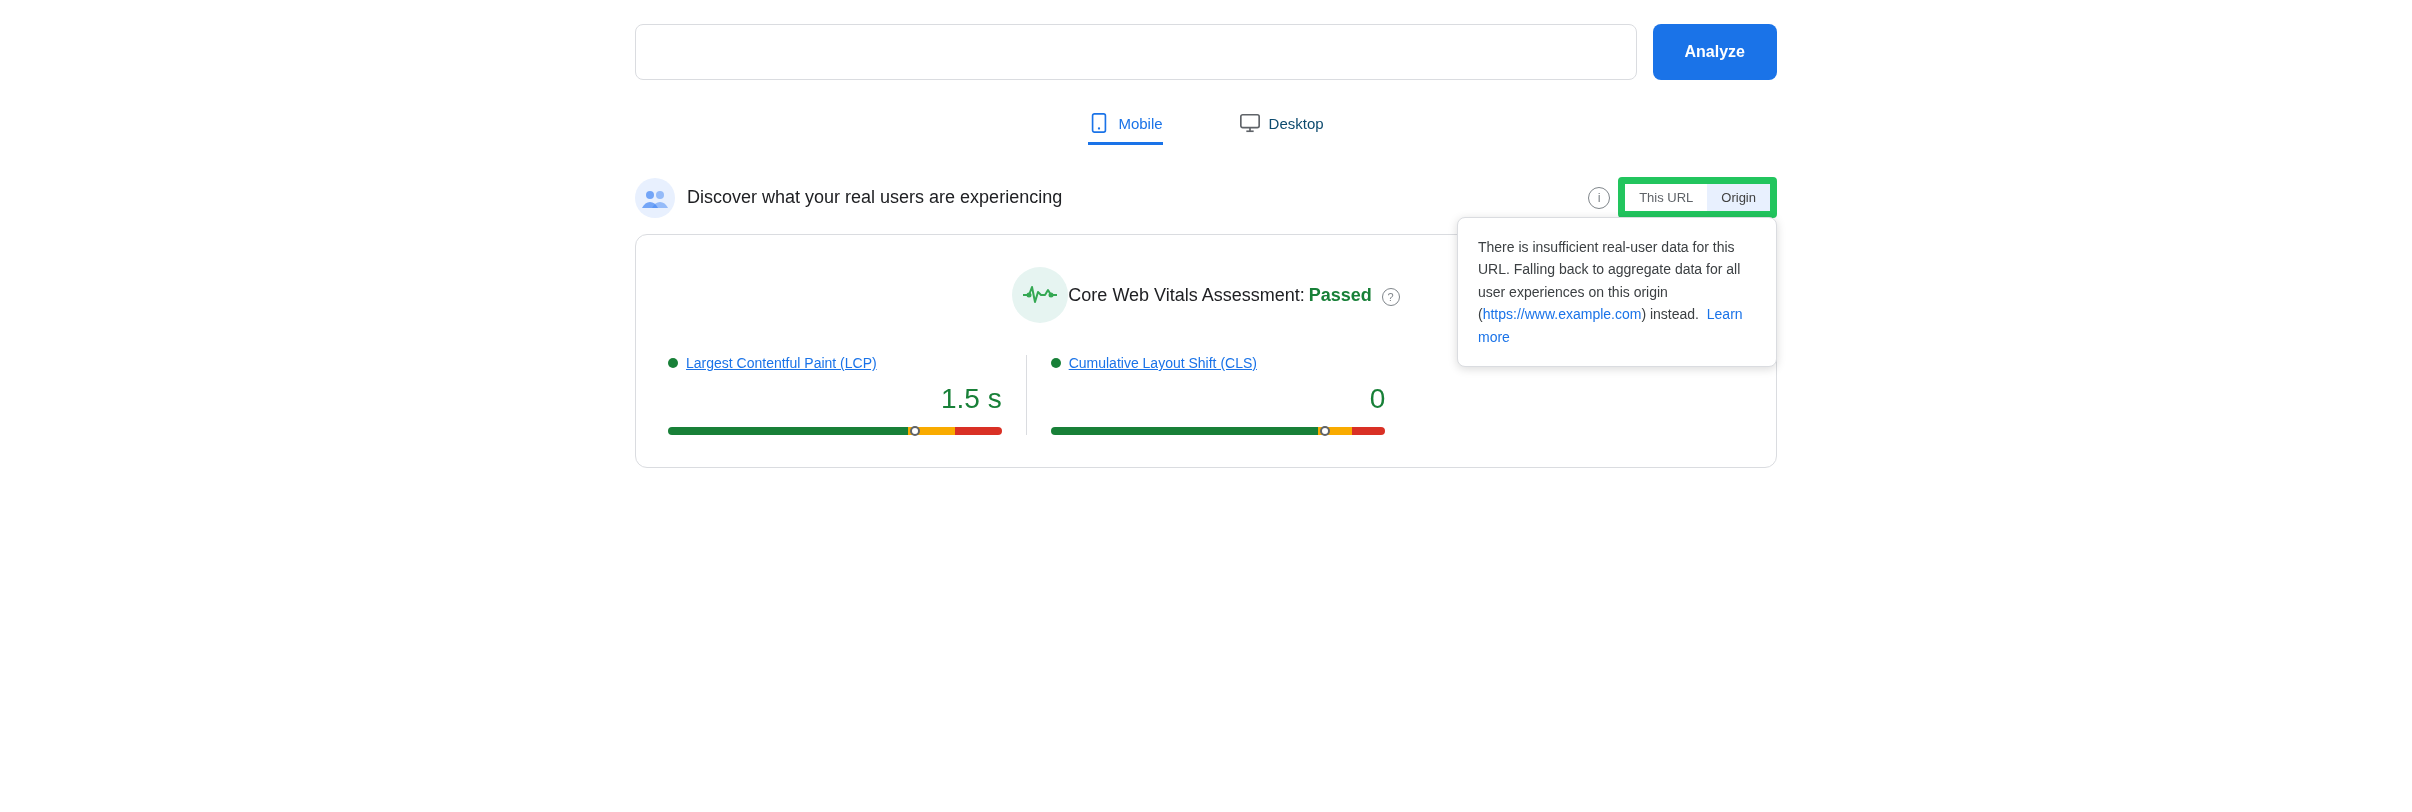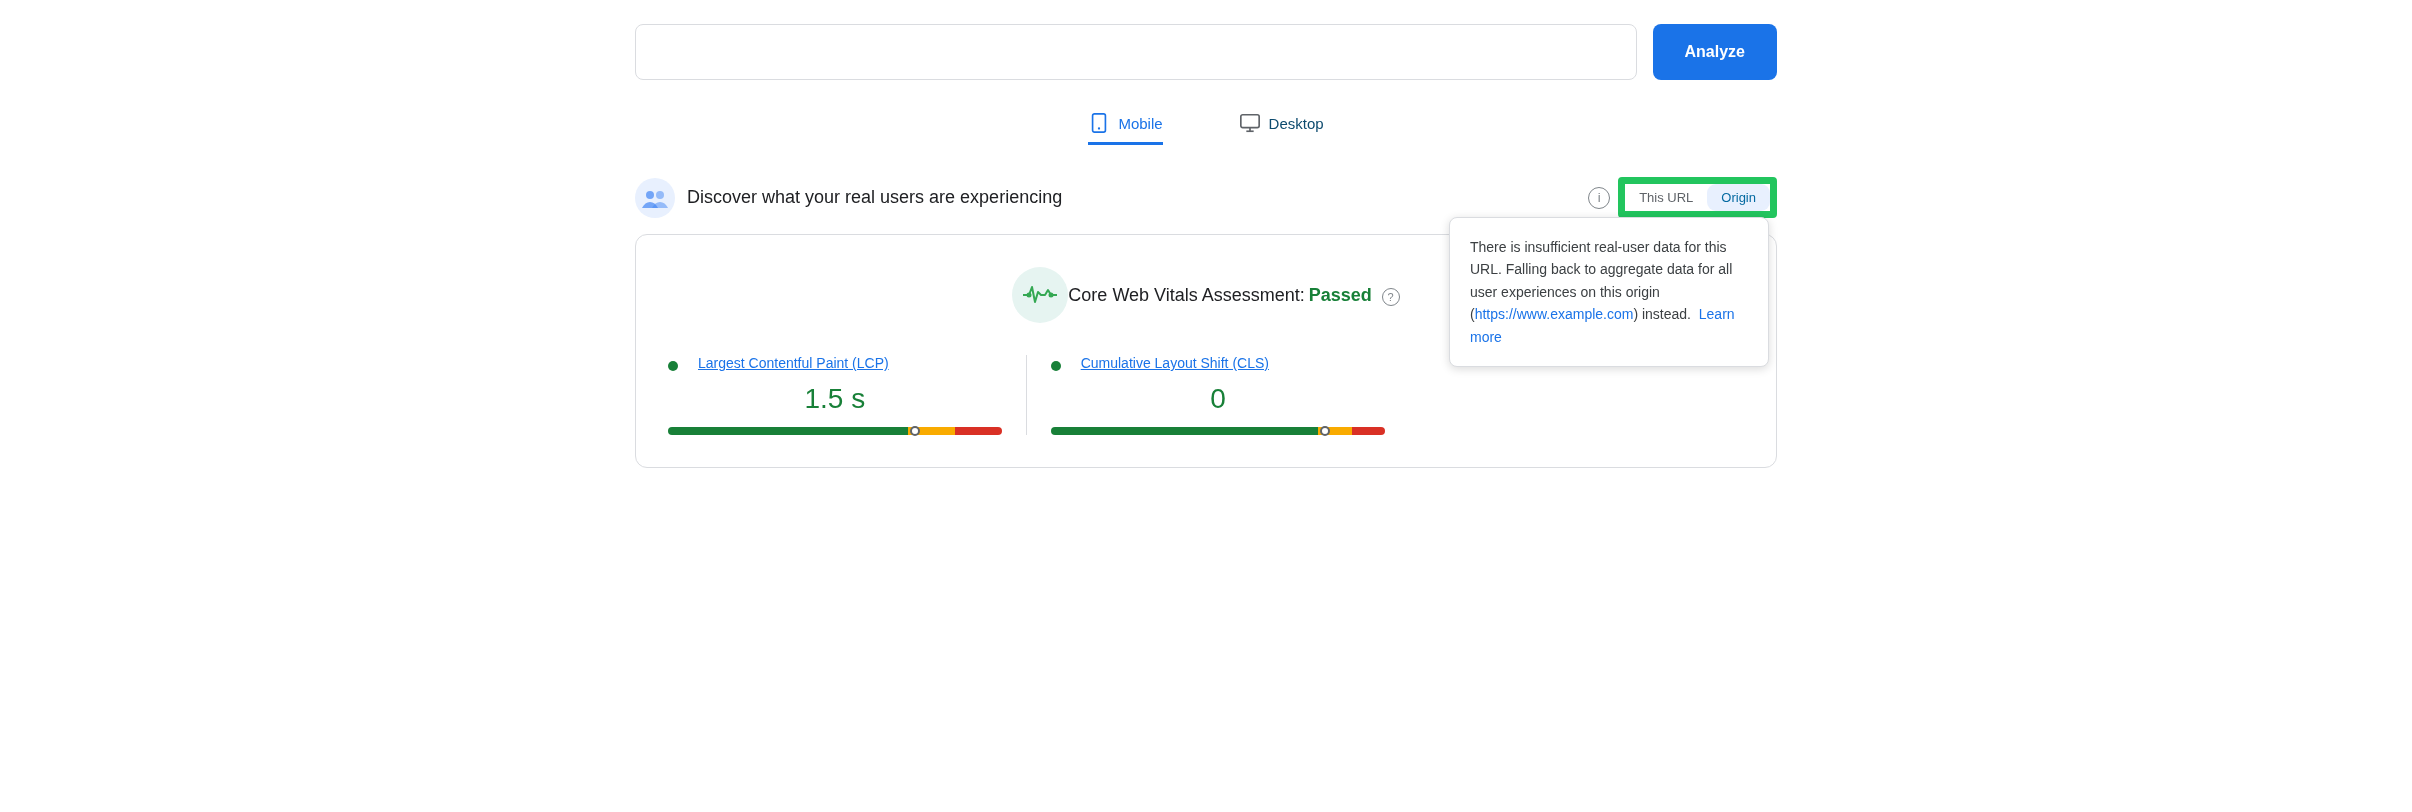--- a/index.html
+++ b/index.html
@@ -135,30 +135,29 @@
       padding: 6px 14px;
       font-size: 13px;
       cursor: pointer;
       background: #fff;
       border: none;
       color: #5f6368;
     }
 
     .toggle-btn.active {
       background: #e8f0fe;
-      color: #0369a1;
+      color: #404040;
       font-weight: 500;
-      border-radius: 9px;
     }
 
     
     .tooltip-box {
       position: absolute;
       top: 40px;
-      right: 8px;
+      right: 0;
       width: 320px;
       background: #fff;
       border: 1px solid #dadce0;
       border-radius: 8px;
       padding: 18px 20px;
       box-shadow: 0 2px 10px rgba(0,0,0,0.15);
       font-size: 14px;
       color: #3c4043;
       line-height: 1.6;
       z-index: 100;
@@ -230,22 +229,22 @@
     .metric-col {
       padding: 0 24px;
       border-right: 1px solid #dadce0;
     }
 
     .metric-col:first-child { padding-left: 0; }
     .metric-col:last-child { border-right: none; padding-right: 0; }
 
     .metric-name-row {
       display: flex;
-      align-items: flex-end;
-      gap: 20px;
+      align-items: center;
+      gap: 8px;
       margin-bottom: 12px;
     }
 
     .metric-dot {
       width: 10px;
       height: 10px;
       border-radius: 50%;
       background: #188038;
       flex-shrink: 0;
     }
@@ -254,21 +253,21 @@
       font-size: 14px;
       color: #1a73e8;
       text-decoration: underline;
       cursor: pointer;
     }
 
     .metric-value {
       font-size: 28px;
       font-weight: 400;
       color: #188038;
-      text-align: center;
+      text-align: right;
       margin-bottom: 12px;
     }
 
     
     .progress-bar-container {
       position: relative;
       height: 8px;
       border-radius: 4px;
       overflow: visible;
       display: flex;

